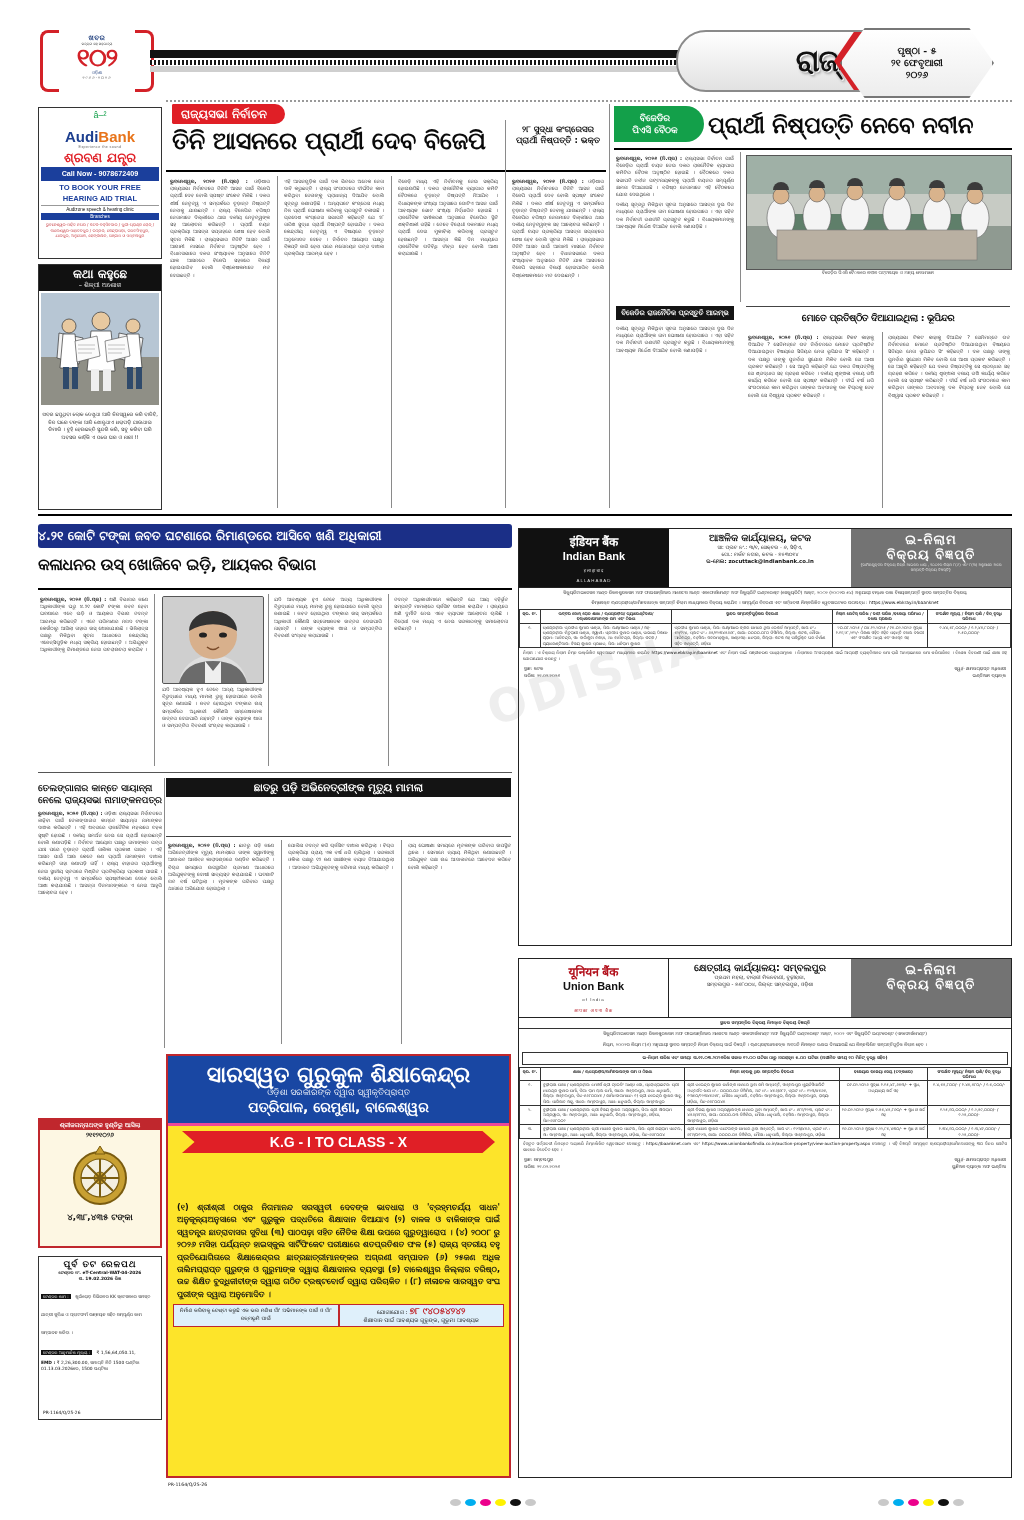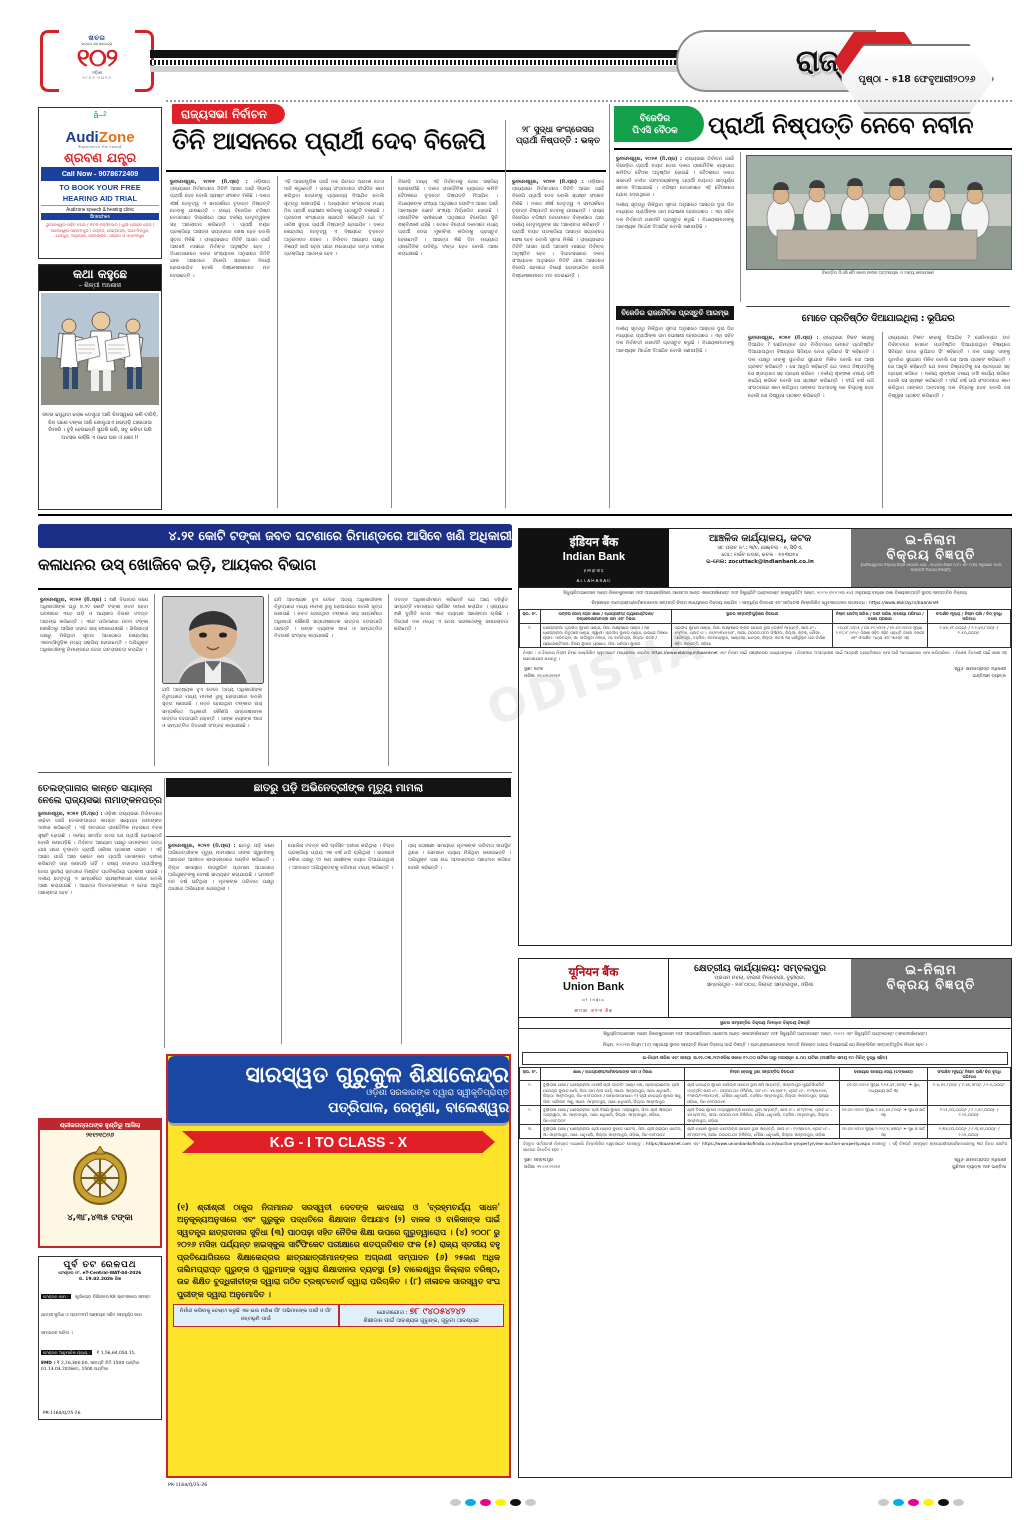--- a/index.html
+++ b/index.html
@@ -27,38 +27,38 @@
   .bar2{position:absolute;left:150px;top:36px;right:300px;height:5px;
         background:repeating-linear-gradient(90deg,#151515 0 2px,#fff 2px 4px);}
   .bar3{position:absolute;left:150px;top:42px;right:300px;height:6px;background:#cfcfcf;}
   .secttab{position:absolute;right:148px;top:6px;width:200px;height:62px;
            background:linear-gradient(#fff,#e2e2e2);border:2px solid #8a8a8a;border-radius:30px 0 0 30px;
            display:flex;align-items:center;justify-content:flex-end;padding-right:12px;box-sizing:border-box;}
   .secttab span{font-size:30px;font-weight:bold;color:#111;letter-spacing:-1px;
                 text-shadow:1px 1px 0 #fff,2px 2px 3px #888;}
   .redhex{position:absolute;right:100px;top:8px;width:90px;height:58px;background:#d32128;
           clip-path:polygon(22% 0,78% 0,100% 50%,78% 100%,22% 100%,0 50%);}
-  .datehex{position:absolute;right:30px;top:20px;width:150px;height:66px;
+  .datehex{position:absolute;right:30px;top:4px;width:150px;height:66px;
            background:linear-gradient(#fff,#ededed);border:2px solid #777;
            clip-path:polygon(16% 0,84% 0,100% 50%,84% 100%,16% 100%,0 50%);
-           display:flex;flex-direction:row;align-items:center;justify-content:center;}
+           display:flex;flex-direction:column;align-items:center;justify-content:center;}
   .datehex div{font-size:9.5px;font-weight:bold;color:#111;line-height:12px;}
 
   
   .rule-h{position:absolute;background:#000;}
   .rule-v{position:absolute;background:#8a8a8a;width:1px;}
   .dotrule{position:absolute;height:2px;
       background:repeating-linear-gradient(90deg,#999 0 2px,transparent 2px 4px);}
 
   
   .redflag{display:inline-block;background:#e01f26;color:#fff;font-weight:bold;font-size:11.5px;
            padding:3px 18px 3px 9px;border-radius:2px 14px 14px 2px;letter-spacing:.2px;}
   .greenflag{background:#13a04a;color:#fff;font-weight:bold;font-size:9px;line-height:12px;
              padding:6px 16px 6px 8px;border-radius:0 40px 40px 0;text-align:center;}
-  .blueband{background:#1b2f87;color:#fff;font-weight:bold;font-size:12.5px;text-align:right;
+  .blueband{background:#1b2f87;color:#fff;font-weight:bold;font-size:12.5px;text-align:left;
             padding:4px 0;border-radius:3px;}
   .blackband{background:#141414;color:#fff;font-weight:bold;font-size:10.5px;text-align:center;padding:3px 0;}
   .headline{font-weight:bold;color:#0a0a0a;letter-spacing:-0.4px;}
   .audi{position:absolute;left:38px;top:107px;width:124px;height:152px;border:1px solid #333;background:#fff;
         box-sizing:border-box;padding:2px;text-align:center;overflow:hidden;}
   .audi .brand{font-size:15px;font-weight:bold;color:#1d3f8f;line-height:16px;margin-top:9px;}
   .audi .brand em{color:#e8741a;font-style:normal;}
   .audi .tag{font-size:3.6px;color:#666;letter-spacing:.4px;}
   .audi .od1{font-size:13px;font-weight:bold;color:#e01f26;line-height:15px;margin-top:1px;}
   .audi .call{background:#1b3f9c;color:#fff;font-size:7.2px;font-weight:bold;padding:2px 0;margin-top:2px;}
@@ -88,21 +88,21 @@
 
   .rail{position:absolute;left:38px;top:1256px;width:124px;height:164px;border:1px solid #333;
         box-sizing:border-box;background:#fff;padding:2px;overflow:hidden;}
   .rail .h{font-size:9px;font-weight:bold;text-align:center;letter-spacing:1px;}
   .rail .l{font-size:4.4px;line-height:6px;color:#111;}
   .rail .lbl{background:#111;color:#fff;font-size:4.2px;padding:0 2px;display:inline-block;}
 
   
   .school{position:absolute;left:166px;top:1054px;width:345px;height:424px;border:2px solid #c0272d;
           box-sizing:border-box;background:#fde42a;overflow:hidden;}
-  .school .blue{background:#1947a3;text-align:right;padding:6px 0 7px;border-bottom:3px solid #a3a3a3;border-radius:6px;}
+  .school .blue{background:#1947a3;text-align:center;padding:6px 0 7px;border-bottom:3px solid #ec4899;}
   .school .t1{font-size:22px;font-weight:bold;color:#fff;line-height:25px;}
   .school .t2{font-size:8.6px;color:#fff;}
   .school .t3{font-size:14px;font-weight:bold;color:#fff;line-height:18px;}
   .school .band{margin:5px 14px;background:#e01f26;color:#fff;font-size:14px;font-weight:bold;
                 text-align:center;padding:3px 0;
                 clip-path:polygon(0 0,96% 0,100% 50%,96% 100%,0 100%,4% 50%);}
   .school .body{font-size:8.1px;line-height:12.4px;color:#111;padding:0 9px;text-align:justify;font-weight:bold;margin-top:48px;}
   .school .foot{display:flex;margin:4px 5px 0;}
   .school .fl{flex:1;border:1px solid #c0272d;background:#dff0fb;font-size:5.2px;line-height:7.4px;
               text-align:center;padding:2px;}
@@ -158,31 +158,31 @@
     </div>
     <div class="bar"></div>
     <div class="bar2"></div>
     <div class="bar3"></div>
     <div class="secttab">
       <span class="od">ରାଜ୍ୟ</span>
     </div>
     <div class="redhex"></div>
     <div class="datehex">
       <div class="od">ପୃଷ୍ଠା - ୫</div>
-      <div class="od">18 ଫେବୃଆରୀ</div>
+      <div class="od">୨୧ ଫେବୃଆରୀ</div>
       <div class="od">୨୦୨୬</div>
     </div>
   </div>
 
   <div class="dotrule" style="left:166px;top:100px;width:846px;"></div>
 
   <div class="audi">
     <div class="wifi">â–²</div>
     <div class="brand">
-      <span>Audi</span><em>Zone</em>
+      <span>Audi</span><em>Bank</em>
     </div>
     <div class="tag">Experience the sound</div>
     <div class="od1 od">ଶ୍ରବଣ ଯନ୍ତ୍ର</div>
     <div class="call">Call Now - 9078672409</div>
     <div class="book">TO BOOK YOUR FREE</div>
     <div class="book" style="border-top:none;padding-top:0">HEARING AID TRIAL</div>
     <div class="clinic">Audizone speech &amp; hearing clinic</div>
     <div class="branches">Branches</div>
     <div class="list od">ଭୁବନେଶ୍ୱର-ସାହିଦ ନଗର / କଟକ-ବକ୍ସିବଜାର / ପୁରୀ-ଗ୍ରାଣ୍ଡ ରୋଡ୍ / ବାଲେଶ୍ୱର-ସାହାଦତପୁର / ଭଦ୍ରକ, କେନ୍ଦ୍ରାପଡ଼ା, ଜଗତସିଂହପୁର, ଯାଜପୁର, ଅନୁଗୋଳ, ଢେଙ୍କାନାଳ, ଗଞ୍ଜାମ ଓ ସମ୍ବଲପୁର</div>
   </div>

